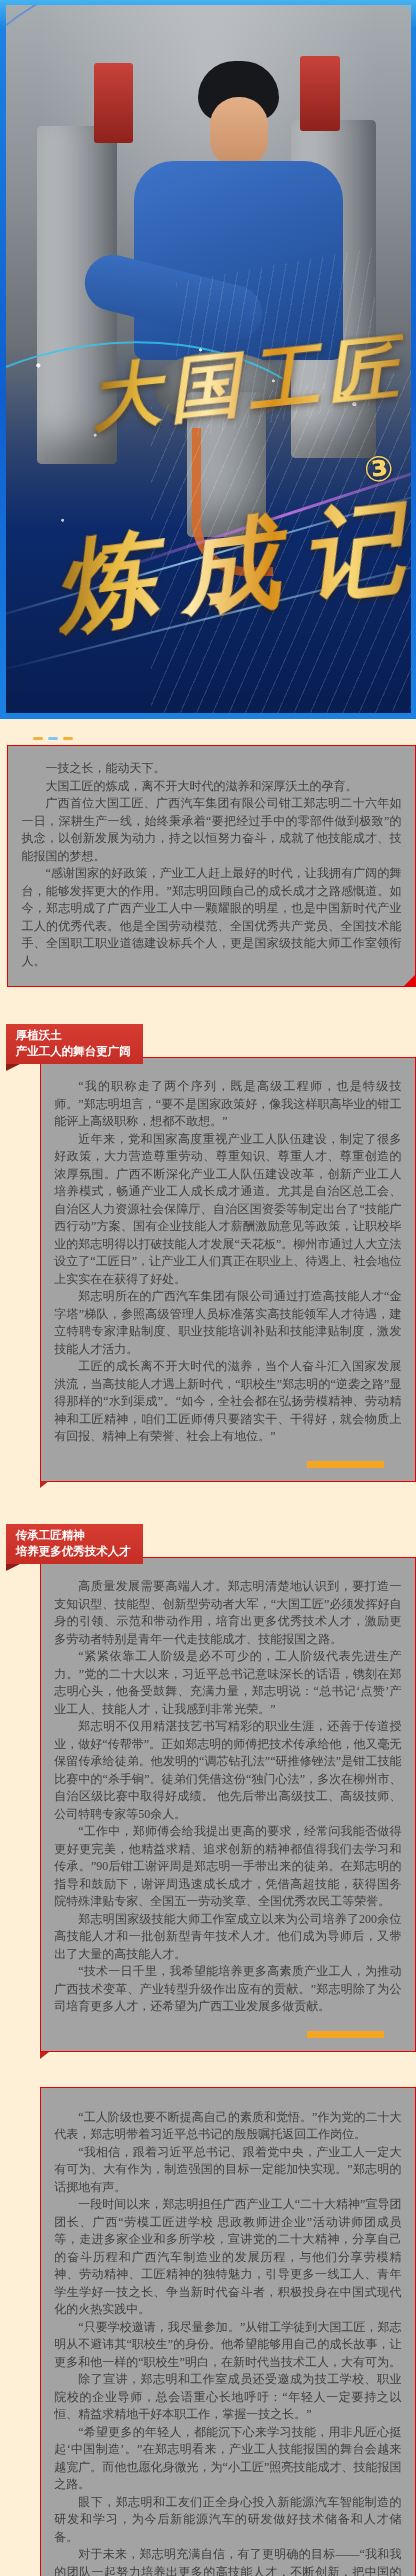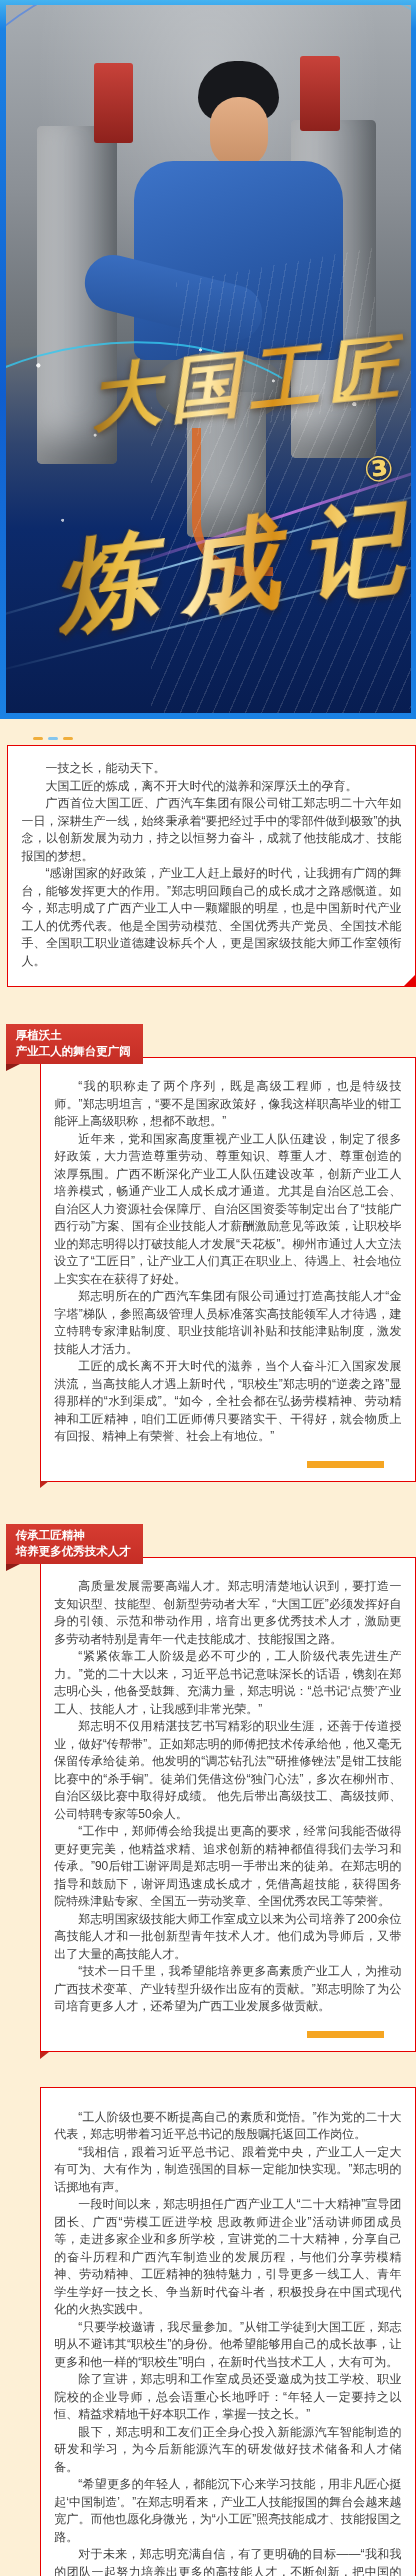--- a/index.html
+++ b/index.html
@@ -65,21 +65,21 @@
         text-shadow:0 1.2px 3px rgba(40,20,0,.6);transform:rotate(-6deg);}
   .t-line2{position:absolute;left:47px;top:494px;transform:rotate(-7deg);font-size:101px;letter-spacing:24px;white-space:nowrap;}
 
   
   .content{background:#fdf0d6;padding-bottom:27px;}
   .dots{padding:18px 0 3.6px 33px;font-size:0;}
   .dash{display:inline-block;width:9.7px;height:3px;border-radius:1.8px;margin-right:5.4px;}
   .d-orange{background:#f0ae3c;}
   .d-blue{background:#85c6ee;}
 
-  .box{position:relative;margin:0 1.2px 0 7.2px;background:#ffffff;border:1.2px solid #e60000;box-sizing:border-box;}
+  .box{position:relative;margin:0 1.2px 0 7.2px;background:#a3a3a3;border:1.2px solid #e60000;box-sizing:border-box;font-family:Liberation Serif, serif;}
   .intro-box{margin-top:1.2px;padding:14.5px 13.3px 15.7px 13.3px;}
   .para{margin:0;font-size:12px;line-height:17.5px;color:#3e3e3e;text-indent:2em;text-align:justify;}
   .fold-br{position:absolute;right:-1.2px;bottom:-1.2px;width:0;height:0;
            border-bottom:13.3px solid #e60000;border-left:13.3px solid transparent;}
   .fold-bl{position:absolute;left:-1.2px;bottom:-7.2px;width:0;height:0;
            border-top:7.2px solid #c0251c;border-right:9px solid transparent;}
 
   .section{margin-top:37px;}
   .section + .section{margin-top:42px;}
   .banner{position:relative;z-index:2;margin-left:6px;width:fit-content;max-width:260px;
@@ -182,22 +182,22 @@
   </section>
 
   <section class="section">
     <div class="box sec-box">
       <div class="box-body">
               <p class="para">“工人阶级也要不断提高自己的素质和觉悟。”作为党的二十大代表，郑志明带着习近平总书记的殷殷嘱托返回工作岗位。</p>
               <p class="para">“我相信，跟着习近平总书记、跟着党中央，产业工人一定大有可为、大有作为，制造强国的目标一定能加快实现。”郑志明的话掷地有声。</p>
               <p class="para">一段时间以来，郑志明担任广西产业工人“二十大精神”宣导团团长、广西“劳模工匠进学校 思政教师进企业”活动讲师团成员等，走进多家企业和多所学校，宣讲党的二十大精神，分享自己的奋斗历程和广西汽车制造业的发展历程，与他们分享劳模精神、劳动精神、工匠精神的独特魅力，引导更多一线工人、青年学生学好一技之长、争当新时代奋斗者，积极投身在中国式现代化的火热实践中。</p>
               <p class="para">“只要学校邀请，我尽量参加。”从钳工学徒到大国工匠，郑志明从不避讳其“职校生”的身份。他希望能够用自己的成长故事，让更多和他一样的“职校生”明白，在新时代当技术工人，大有可为。</p>
               <p class="para">除了宣讲，郑志明和工作室成员还受邀成为技工学校、职业院校的企业导师，总会语重心长地呼吁：“年轻人一定要持之以恒、精益求精地干好本职工作，掌握一技之长。”</p>
+              <p class="para">“希望更多的年轻人，都能沉下心来学习技能，用非凡匠心挺起‘中国制造’。”在郑志明看来，产业工人技能报国的舞台会越来越宽广。而他也愿化身微光，为“小工匠”照亮技能成才、技能报国之路。</p>
               <p class="para">眼下，郑志明和工友们正全身心投入新能源汽车智能制造的研发和学习，为今后新能源汽车的研发做好技术储备和人才储备。</p>
-              <p class="para">“希望更多的年轻人，都能沉下心来学习技能，用非凡匠心挺起‘中国制造’。”在郑志明看来，产业工人技能报国的舞台会越来越宽广。而他也愿化身微光，为“小工匠”照亮技能成才、技能报国之路。</p>
               <p class="para">对于未来，郑志明充满自信，有了更明确的目标——“我和我的团队一起努力培养出更多的高技能人才，不断创新，把中国的智能制造推向世界，为推动科技创新、建设制造强国作出新的更大贡献。”</p>
             </div>
       <div class="accent-bar"></div>
       <span class="fold-bl"></span>
     </div>
   </section>
 </div>
   </div>
 
 </div>

